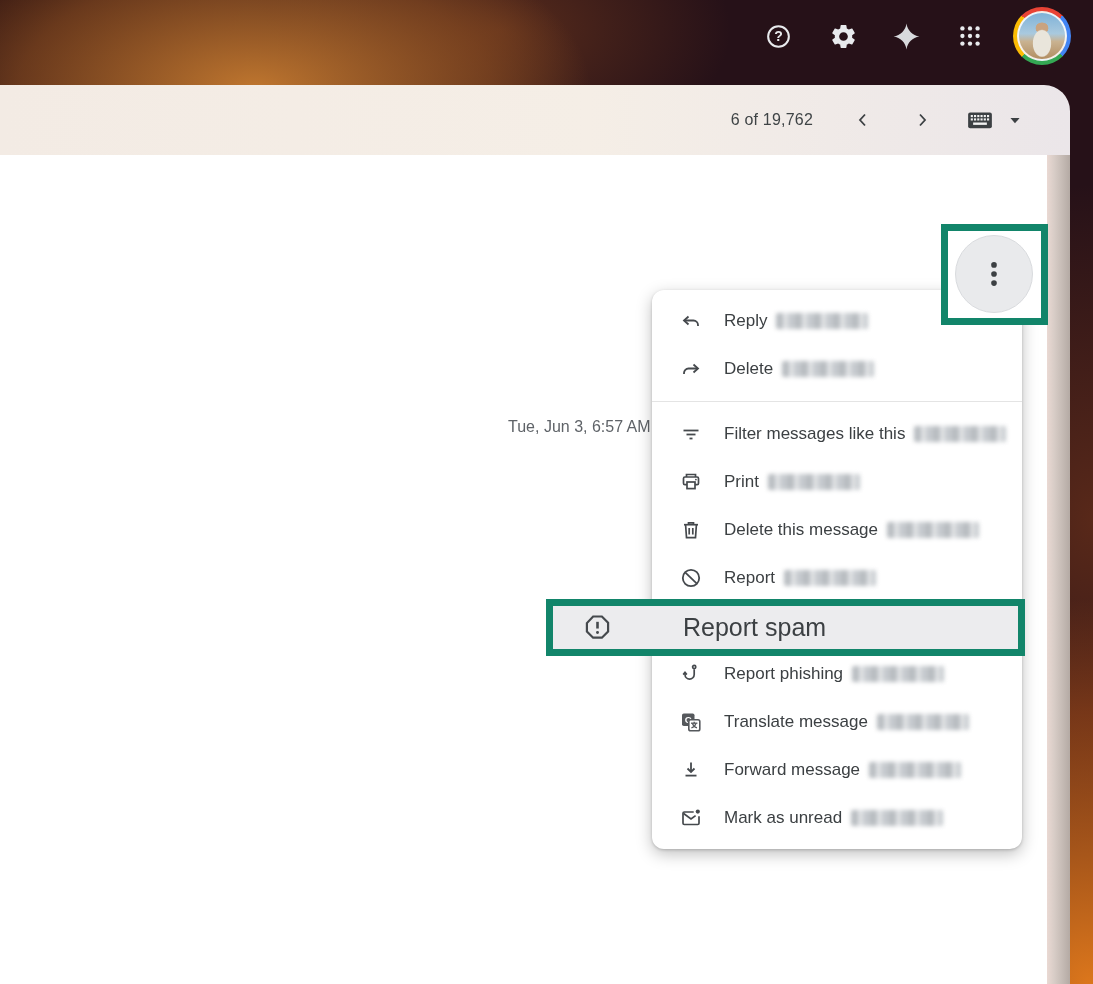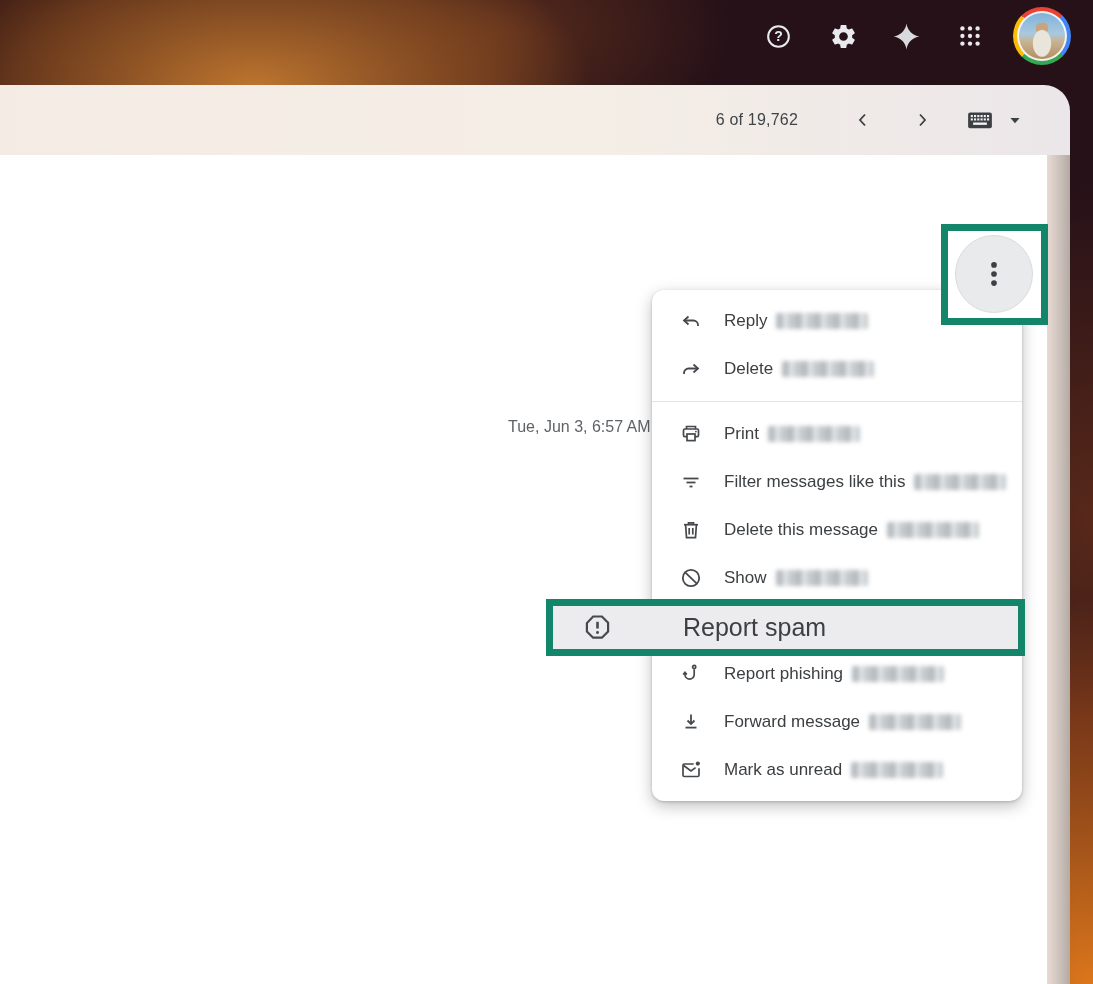--- a/index.html
+++ b/index.html
@@ -26,21 +26,21 @@
     background:
       radial-gradient(15px 22px at 50% 66%, #e9e5db 58%, rgba(0,0,0,0) 64%),
       radial-gradient(9px 8px at 50% 33%, #c9a380 68%, rgba(0,0,0,0) 74%),
       linear-gradient(180deg,#7fb2d8 0%,#a9c9de 45%,#c9b291 62%,#b28e62 100%);}
   
   .toolbar-band{position:absolute;left:0;top:85px;width:1070px;height:70px;
     border-top-right-radius:26px;
     background:
       radial-gradient(520px 90px at 470px 155px, rgba(251,242,226,.9), rgba(0,0,0,0) 75%),
       linear-gradient(90deg,#f3ebe4 0%,#f5eee6 55%,#ebe6e9 100%);}
-  .pagination{position:absolute;right:272px;top:0;height:70px;display:flex;align-items:center;
+  .pagination{position:absolute;right:257px;top:0;height:70px;display:flex;align-items:center;
     font-size:16px;color:#3f4446;letter-spacing:.2px;}
   .toolbar-band .icon-btn{position:absolute;top:13px;width:44px;height:44px;border:none;background:transparent;
     display:flex;align-items:center;justify-content:center;cursor:pointer;padding:0;}
   
   .reading-pane{position:absolute;left:0;top:155px;width:1047px;height:829px;background:#fff;}
   .scroll-strip{position:absolute;left:1047px;top:155px;width:23px;height:829px;
     background:linear-gradient(90deg,#ead9d3 0%,#d6cbc5 35%,#b4aaa4 100%);}
   .pane-btn{position:absolute;width:40px;height:40px;border:none;background:transparent;
     display:flex;align-items:center;justify-content:center;cursor:pointer;padding:0;}
   .date-text{position:absolute;top:272px;right:311px;transform:translateY(-50%);
@@ -334,67 +334,74 @@
   <div class="menu-item">
     <svg class="mi-icon">
             <use href="#sym-forward"></use>
           </svg>
     <span class="mi-label">Delete</span>
     <span class="redacted" hidden=""></span>
   </div>
 <div class="menu-divider"></div>
   <div class="menu-item">
     <svg class="mi-icon">
+            <use href="#sym-filter"></use>
+          </svg>
+    <span class="mi-label">Filter messages like this</span>
+    <span class="redacted" hidden=""></span>
+  </div>
+
+  <div class="menu-item">
+    <svg class="mi-icon">
             <use href="#sym-print"></use>
           </svg>
     <span class="mi-label">Print</span>
     <span class="redacted" hidden=""></span>
   </div>
 
   <div class="menu-item">
     <svg class="mi-icon">
-            <use href="#sym-filter"></use>
-          </svg>
-    <span class="mi-label">Filter messages like this</span>
-    <span class="redacted" hidden=""></span>
-  </div>
-
-  <div class="menu-item">
-    <svg class="mi-icon">
             <use href="#sym-delete"></use>
           </svg>
     <span class="mi-label">Delete this message</span>
     <span class="redacted" hidden=""></span>
   </div>
 
   <div class="menu-item">
     <svg class="mi-icon">
             <use href="#sym-block"></use>
           </svg>
-    <span class="mi-label">Show</span>
+    <span class="mi-label">Report</span>
     <span class="redacted"></span>
   </div>
 
   <div class="menu-item highlighted">
     <svg class="mi-icon">
             <use href="#sym-spam"></use>
           </svg>
     <span class="mi-label">Report spam</span>
     <span class="redacted" hidden=""></span>
   </div>
 
   <div class="menu-item">
     <svg class="mi-icon">
             <use href="#sym-phishing"></use>
           </svg>
     <span class="mi-label">Report phishing</span>
     <span class="redacted" hidden=""></span>
   </div>
 
 
+  <div class="menu-item">
+    <svg class="mi-icon">
+            <use href="#sym-translate"></use>
+          </svg>
+    <span class="mi-label">Translate message</span>
+    <span class="redacted" hidden=""></span>
+  </div>
 
   <div class="menu-item">
     <svg class="mi-icon">
             <use href="#sym-download"></use>
           </svg>
     <span class="mi-label">Forward message</span>
     <span class="redacted" hidden=""></span>
   </div>
 
   <div class="menu-item">

